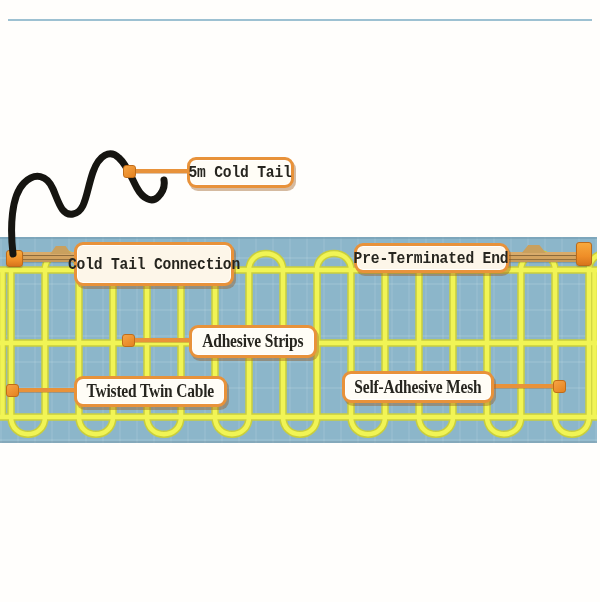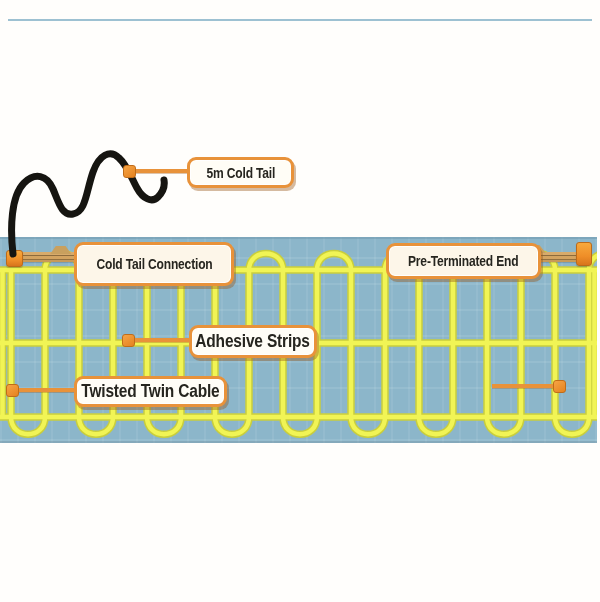--- a/index.html
+++ b/index.html
@@ -43,21 +43,21 @@
     background:linear-gradient(145deg,#f6a445,#e5821f);border:1px solid #c06c18;box-sizing:border-box;}
   
   .label-box{
     position:absolute;display:flex;align-items:center;justify-content:center;
     background:var(--label-bg);border:3px solid var(--accent-orange);border-radius:9px;
     box-shadow:2px 3px 0 rgba(150,84,22,.40), inset 0 0 0 1px #ffffff;
     color:var(--label-text);font-weight:700;white-space:nowrap;box-sizing:border-box;
   }
   .label-box.cream{background:#fdf6e9;}
   .cond{display:inline-block;transform:scaleX(.86);transform-origin:50% 50%;letter-spacing:-.2px;}
-  .fs17{font-size:14px;} .fs18{font-size:18px;}
+  .fs17{font-size:17px;font-family:Liberation Mono, monospace;} .fs18{font-size:18px;font-family:Liberation Serif, serif;}
   .cable-svg{position:absolute;left:0;top:0;width:600px;height:602px;pointer-events:none;}
 </style>
 </head>
 <body>
 
 <div id="stage">
 
   <div class="top-line"></div>
 
   <div class="mat">
@@ -90,32 +90,35 @@
   <div class="leader" style="left:131px;top:169px;width:58px;"></div>
   <div class="dot" style="left:123px;top:165px;"></div>
   <div class="label-box fs17" style="left:187px;top:157px;width:107px;height:31px;">
     <span class="cond">5m Cold Tail</span>
   </div>
 
   <div class="label-box cream fs17" style="left:74px;top:242px;width:160px;height:44px;">
     <span class="cond">Cold Tail Connection</span>
   </div>
 
-  <div class="label-box cream fs17" style="left:354px;top:243px;width:155px;height:36px;margin-left:32px;">
+  <div class="label-box cream fs17" style="left:354px;top:243px;width:155px;height:30px;">
     <span class="cond">Pre-Terminated End</span>
   </div>
 
   <div class="leader" style="left:133px;top:338px;width:58px;"></div>
   <div class="dot" style="left:122px;top:334px;"></div>
   <div class="label-box fs18" style="left:189px;top:325px;width:128px;height:33px;">
     <span class="cond">Adhesive Strips</span>
   </div>
 
   <div class="leader" style="left:17px;top:388px;width:59px;"></div>
   <div class="dot" style="left:6px;top:384px;"></div>
   <div class="label-box fs18" style="left:74px;top:376px;width:153px;height:31px;text-align:center;">
     <span class="cond">Twisted Twin Cable</span>
   </div>
 
   <div class="leader" style="left:492px;top:384px;width:66px;"></div>
   <div class="dot" style="left:553px;top:380px;"></div>
+  <div class="label-box fs18" style="left:342px;top:371px;width:152px;height:32px;">
+    <span class="cond">Self-Adhesive Mesh</span>
+  </div>
 
 </div>
 
 </body></html>

